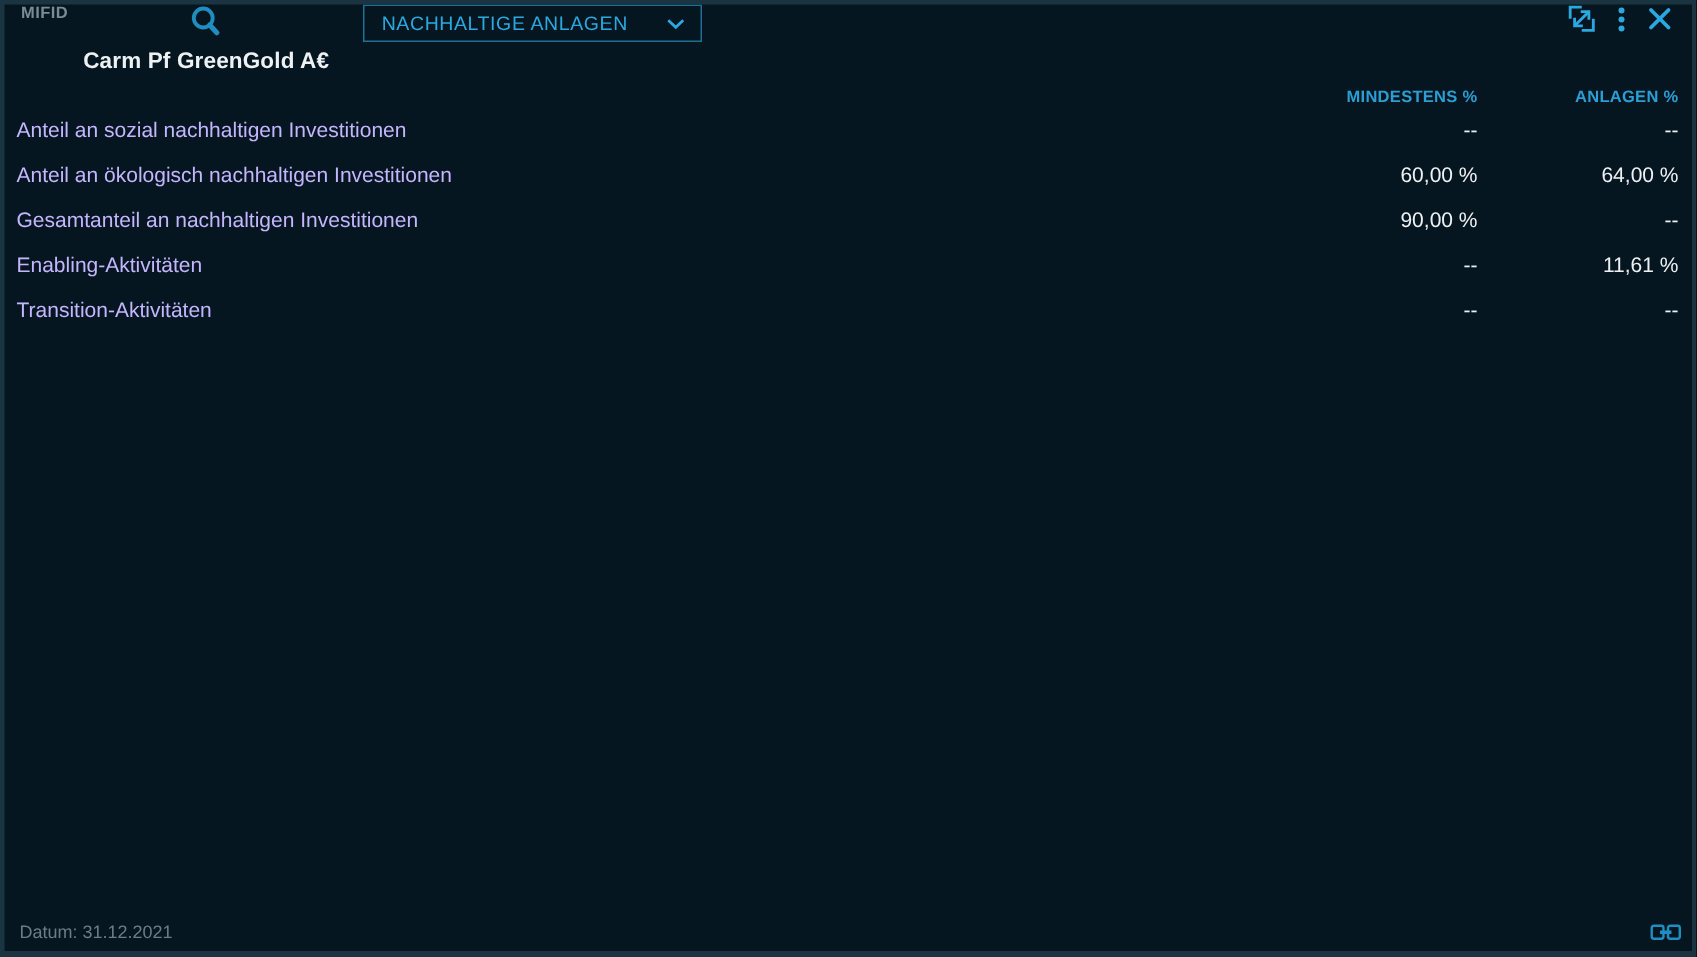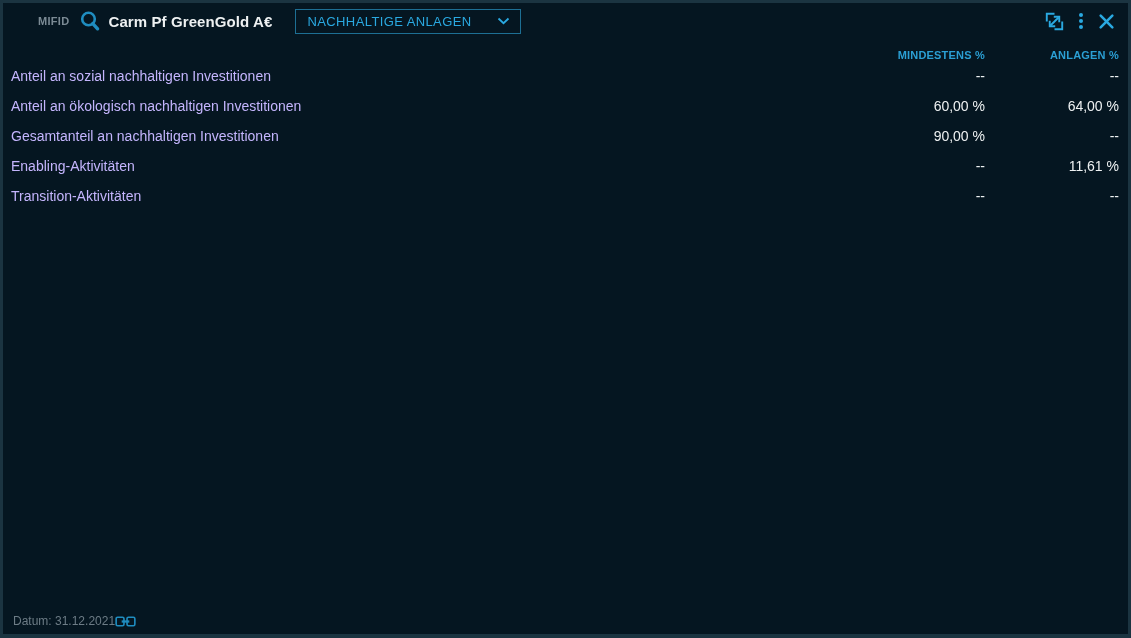--- a/index.html
+++ b/index.html
@@ -11,30 +11,29 @@
     background: #051621;
     border: 3px solid #1b3441;
     border-bottom-width: 4px;
     display: flex; flex-direction: column;
     overflow: hidden;
   }
 
   
   .topbar {
     flex: 0 0 36px;
-    display: flex; align-items: center;
+    display: flex; align-items: flex-start;
     padding: 0 8px 0 11px;
-    margin-left: 24px;
   }
   .app-label {
     color: #7b8a94; font-size: 11px; font-weight: 700; letter-spacing: .3px;
   }
   .search {
     display: flex; align-items: center; gap: 7px;
-    margin-left: 10px; cursor: pointer;
+    margin-left: 10px; cursor: pointer; flex-direction: column;
   }
   .instrument {
     color: #eef1f2; font-size: 15px; font-weight: 600; letter-spacing: .1px;
   }
   .view-dropdown {
     margin-left: 23px;
     background: transparent;
     border: 1px solid #1d6f94;
     color: #2aa9e1;
     font-family: "Liberation Sans", sans-serif;
@@ -67,21 +66,21 @@
   .trow {
     display: flex; align-items: center;
     height: 30px; padding: 0 9px 0 8px;
   }
   .cell-label { color: #c4b5fd; font-size: 14px; }
   .cell-value { color: #eef1f2; font-size: 14px; }
 
   
   .footer {
     margin-top: auto;
-    display: flex; align-items: flex-end;
+    display: flex; justify-content: space-between; align-items: flex-end;
     padding: 0 7px 6px 10px;
   }
   .date-label { color: #6d7c86; font-size: 12px; }
 </style>
 </head>
 <body>
 
 <div class="window">
 
   <div class="topbar">

